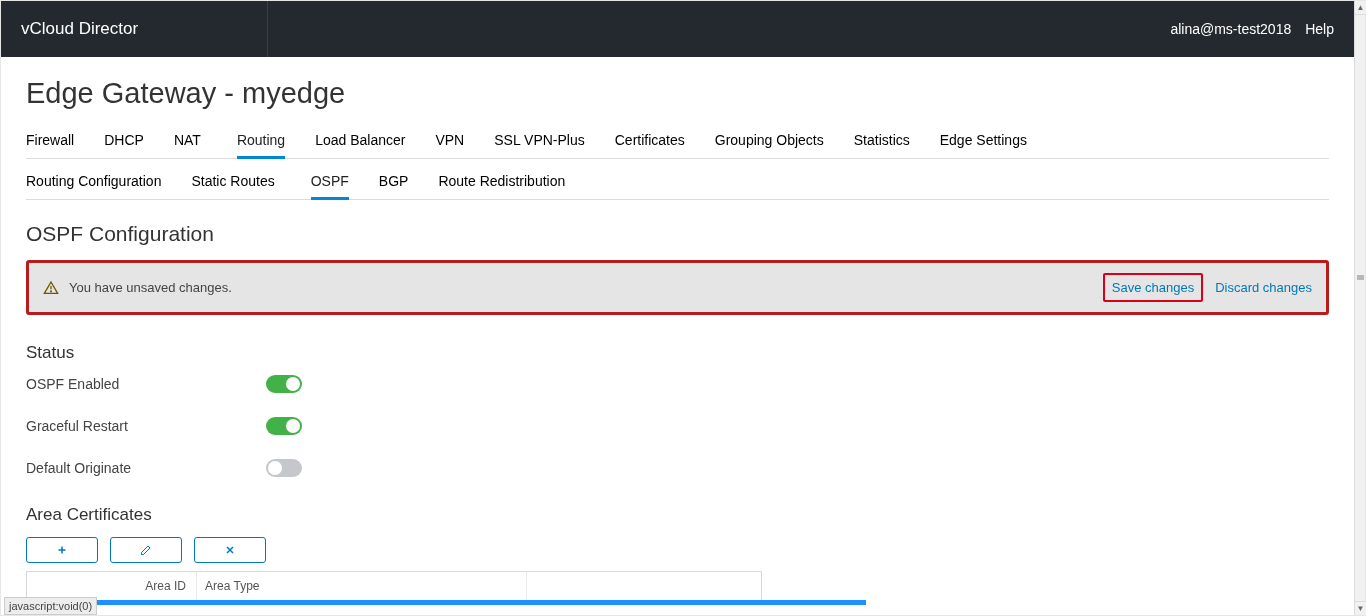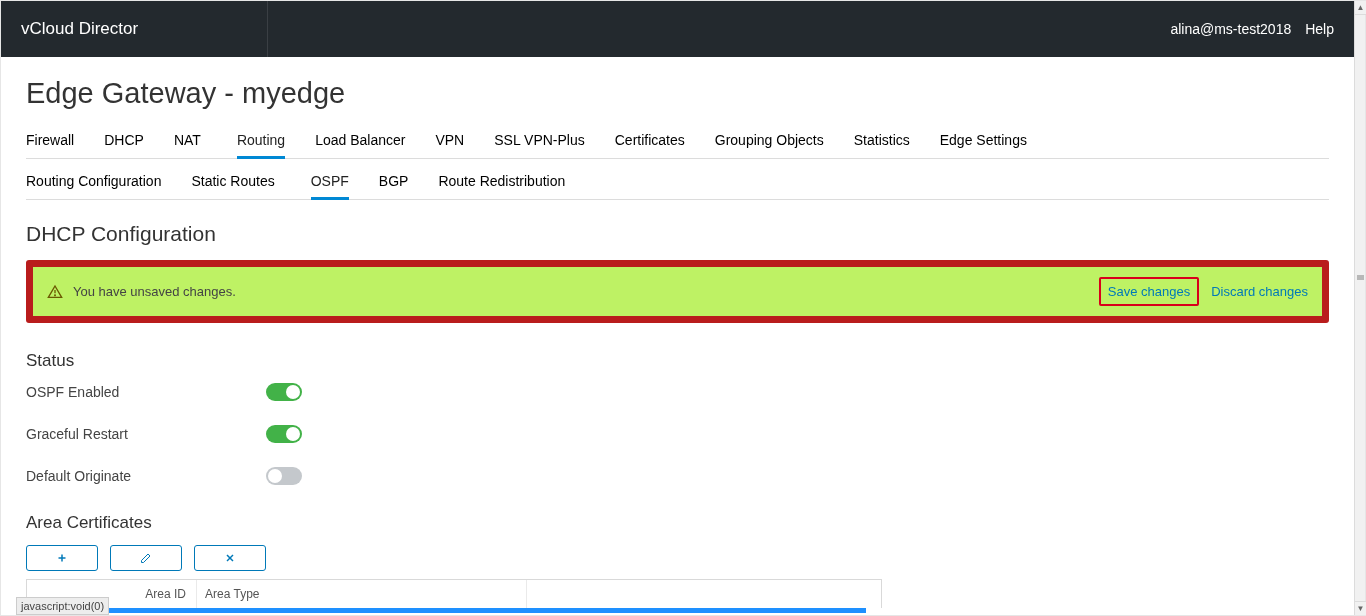--- a/index.html
+++ b/index.html
@@ -16,49 +16,49 @@
   .page-title { font-size: 29px; font-weight: 300; color: #333; margin-bottom: 14px; }
 
   .tabs, .subtabs { display: flex; border-bottom: 1px solid #dcdcdc; }
   .tab, .subtab { padding: 8px 0; margin-right: 30px; font-size: 14px; color: #000000; cursor: pointer; border-bottom: 3px solid transparent; margin-bottom: -1px; white-space: nowrap; }
   .tab.active, .subtab.active { color: #222; font-weight: 500; border-bottom: 3px solid #0088d4; margin-left: 6px; }
   .subtabs { margin-top: 6px; }
 
   .section-title { font-size: 21px; font-weight: 400; color: #333; margin-top: 22px; margin-bottom: 14px; }
   .sub-title { font-size: 17px; font-weight: 400; color: #333; margin-top: 28px; margin-bottom: 12px; }
 
-  .alert { background: #bef264; border: 7px solid #b91c1c; border-radius: 3px; padding: 10px 14px; display: flex; align-items: center; justify-content: space-between; font-size: 13px; color: #444; }
+  .alert { background: #e5e5e5; border: 3px solid #b91c1c; border-radius: 3px; padding: 10px 14px; display: flex; align-items: center; justify-content: space-between; font-size: 13px; color: #444; }
   .alert-left { display: flex; align-items: center; gap: 10px; }
   .alert-icon { width: 16px; height: 16px; }
   .alert-actions { display: flex; align-items: center; gap: 12px; }
   .alert-link { color: #0079b8; cursor: pointer; font-size: 13px; }
   .save-highlight { border: 2px solid #d9001b; padding: 5px 7px; border-radius: 2px; }
 
   .setting-row { display: flex; align-items: center; margin-bottom: 24px; }
   .setting-label { width: 240px; font-size: 14px; color: #444; }
   .toggle { width: 36px; height: 18px; border-radius: 10px; position: relative; cursor: pointer; }
   .toggle .knob { width: 14px; height: 14px; background: #fff; border-radius: 50%; position: absolute; top: 2px; }
   .toggle.on { background: #42b248; }
   .toggle.on .knob { right: 2px; }
   .toggle.off { background: #c4c8cc; }
   .toggle.off .knob { left: 2px; }
 
   .btn-row { display: flex; gap: 12px; margin-bottom: 8px; }
   .btn { width: 72px; height: 26px; border: 1px solid #0079b8; border-radius: 3px; background: #fff; color: #0079b8; font-size: 13px; display: flex; align-items: center; justify-content: center; cursor: pointer; }
   .btn svg { width: 12px; height: 12px; }
 
-  .table { width: 856px; border: 1px solid #d9d9d9; border-bottom: none; }
+  .table { width: 736px; border: 1px solid #d9d9d9; border-bottom: none; }
   .th-row { display: flex; height: 28px; background: #fff; }
   .th { font-size: 12px; color: #555; font-weight: 500; padding: 6px 8px; border-right: 1px solid #eaeaea; display: flex; align-items: center; }
   .th1 { width: 170px; justify-content: flex-end; padding-right: 10px; }
   .th2 { width: 330px; }
   .th3 { flex: 1; border-right: none; }
   .table-progress { height: 5px; background: #1e90ff; width: 840px; }
 
-  .statusbar { position: absolute; left: 16px; bottom: 1px; height: 18px; background: #ededed; border: 1px solid #ccc; font-size: 11px; color: #444; padding: 1px 4px; display: flex; align-items: center; }
+  .statusbar { position: absolute; left: 4px; bottom: 1px; height: 18px; background: #ededed; border: 1px solid #ccc; font-size: 11px; color: #444; padding: 1px 4px; display: flex; align-items: center; }
 
   .scrollbar { position: absolute; right: 1px; top: 1px; width: 11px; height: 614px; background: #f1f1f1; border-left: 1px solid #dcdcdc; }
   .sb-arrow { width: 11px; height: 14px; background: #f1f1f1; display:flex; align-items:center; justify-content:center; color:#666; font-size:8px; }
   .sb-arrow:first-child { border-bottom: 1px solid #dcdcdc; }
   .sb-arrow:last-child { position:absolute; bottom:0; border-top:1px solid #dcdcdc;}
   .sb-track { position:absolute; top:14px; left:0; right:0; bottom:14px; }
   .sb-notch { width:7px; height:5px; background:#b8b8b8; position:absolute; left:2px; top:260px; }
 </style>
 </head>
 <body>
@@ -90,21 +90,21 @@
           <div class="tab">Edge Settings</div>
         </div>
       <div class="subtabs" id="secondary-tabs">
           <div class="subtab">Routing Configuration</div>
           <div class="subtab">Static Routes</div>
           <div class="subtab active">OSPF</div>
           <div class="subtab">BGP</div>
           <div class="subtab">Route Redistribution</div>
         </div>
 
-      <div class="section-title">DHCP Configuration</div>
+      <div class="section-title">OSPF Configuration</div>
 
       <div class="alert">
         <div class="alert-left">
           <svg class="alert-icon" viewBox="0 0 24 24" fill="none" stroke="#6b5900" stroke-width="2">
               <path d="M12 3 L22 20 H2 Z"></path>
               <line x1="12" y1="9" x2="12" y2="14"></line>
               <circle cx="12" cy="17" r="0.6" fill="#6b5900"></circle>
             </svg>
           <span>You have unsaved changes.</span>
         </div>

